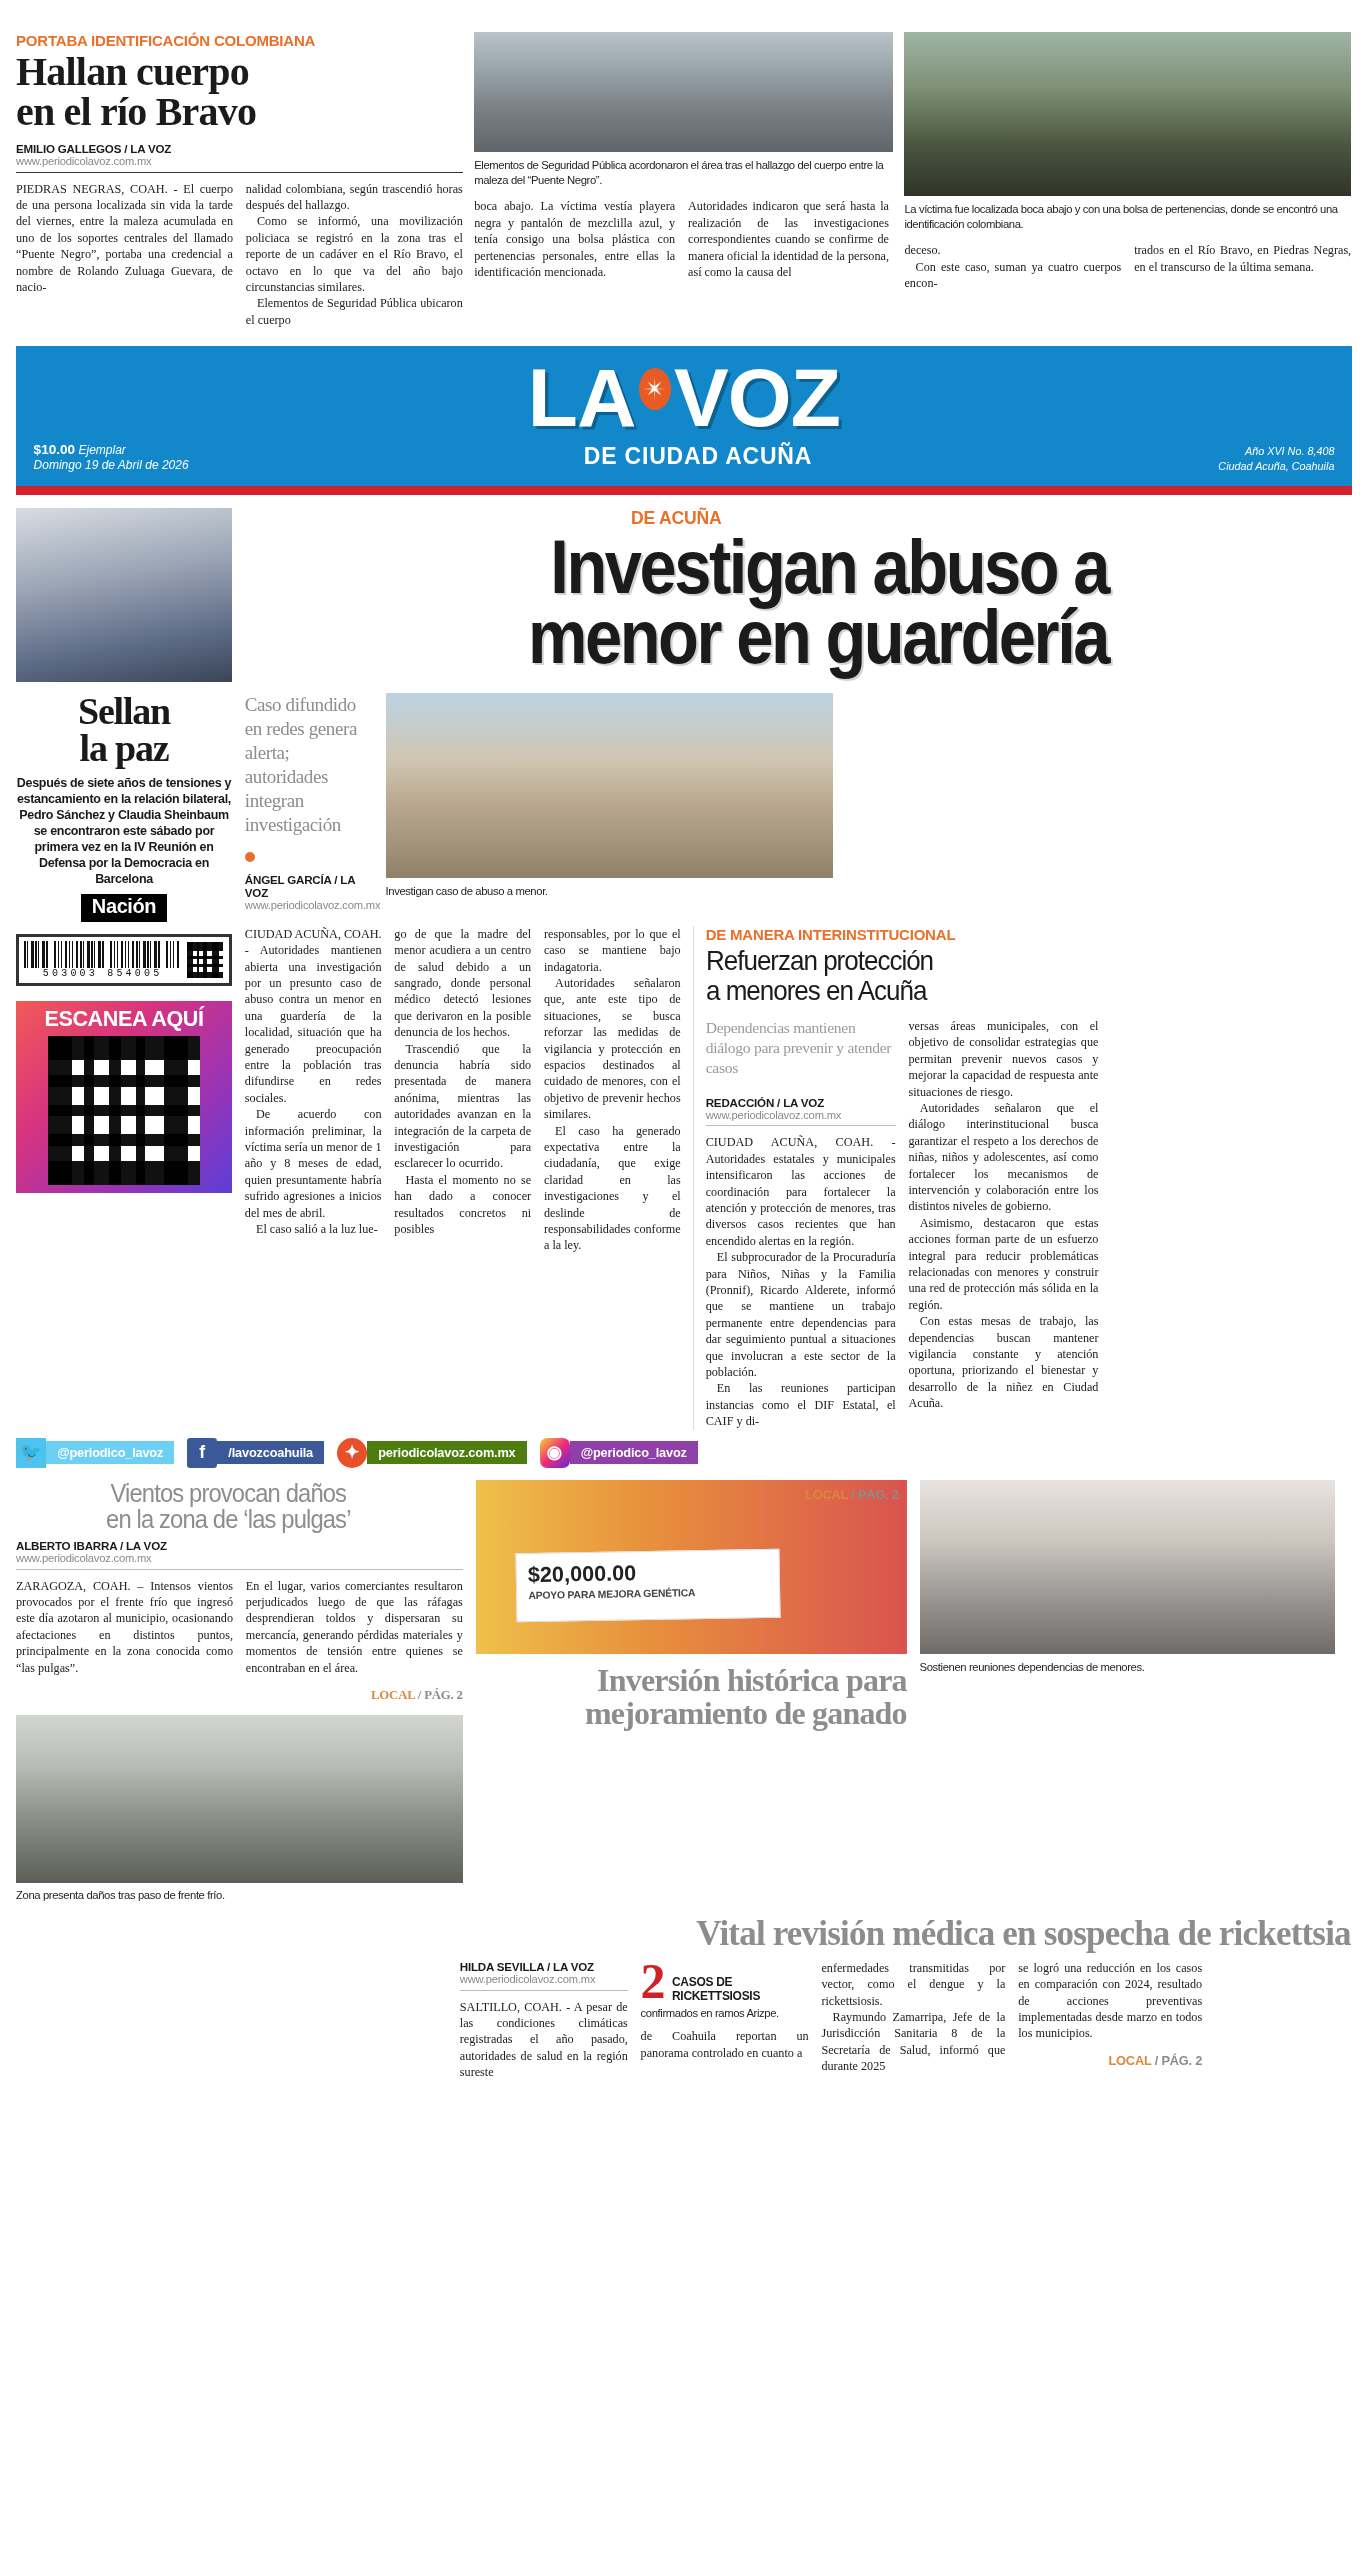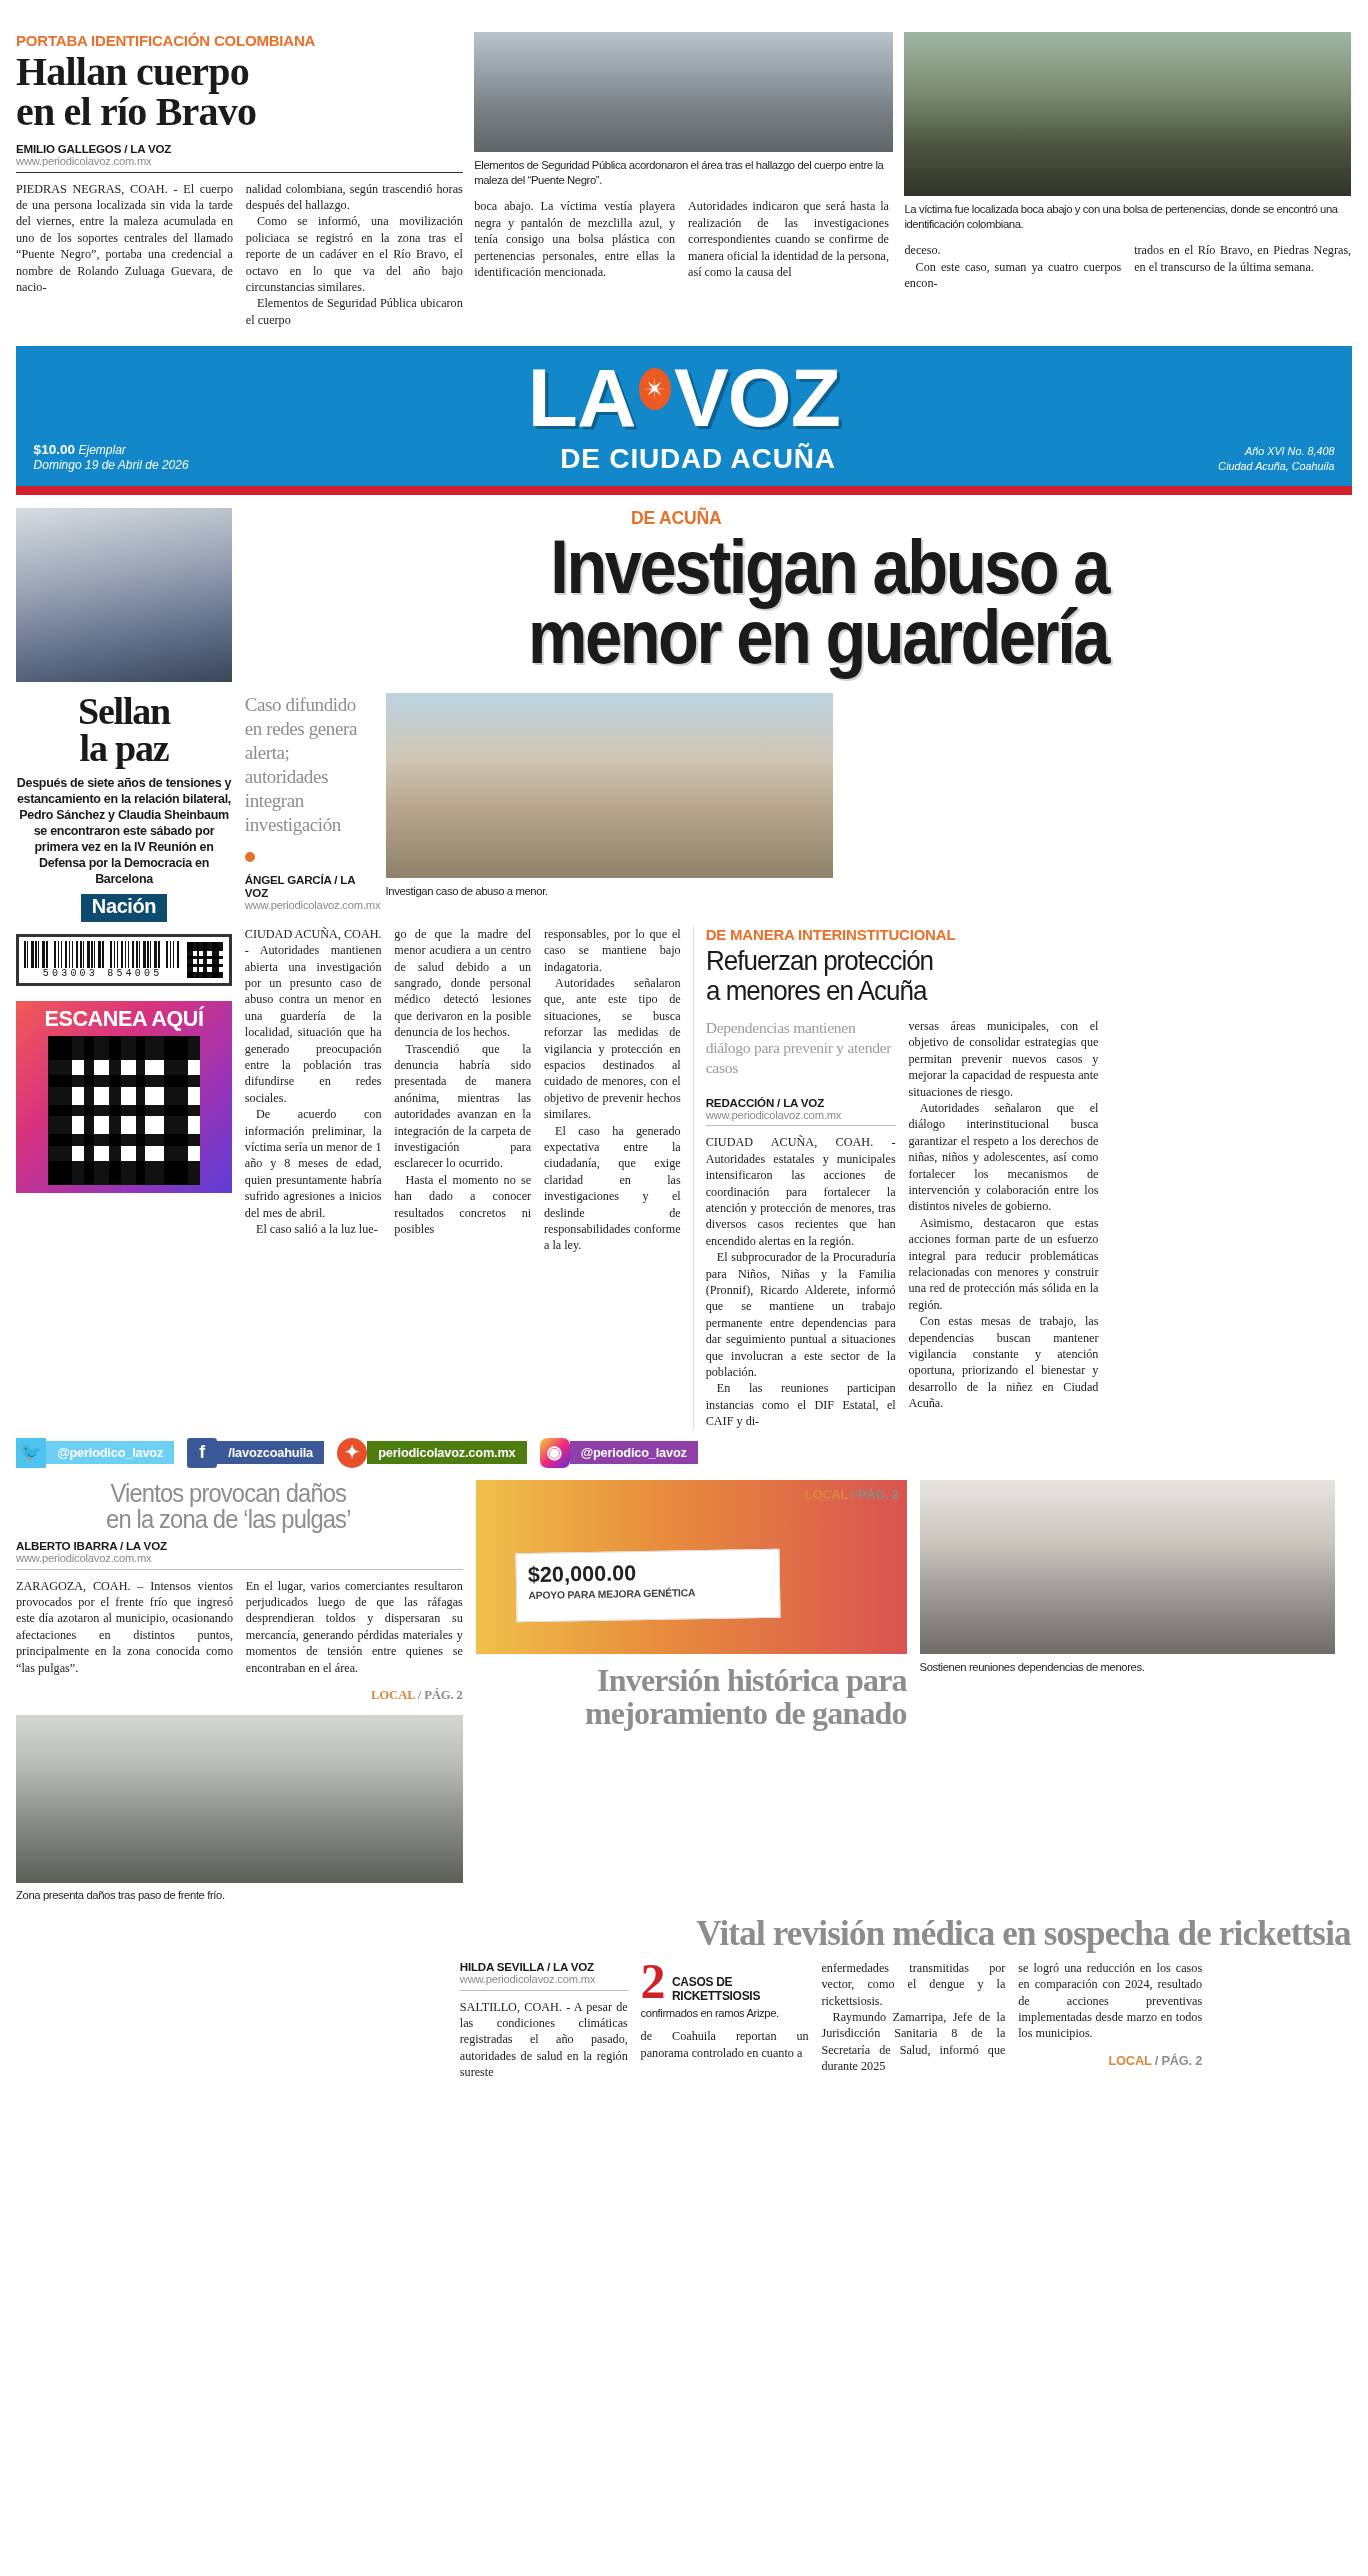--- a/index.html
+++ b/index.html
@@ -120,21 +120,21 @@
   }
   .logo-star::after {
     width: 24px; height: 3.2px; margin: -1.6px 0 0 -12px;
     clip-path: polygon(0 50%,42% 35%,100% 50%,42% 65%);
   }
   .star-d { position:absolute; left:50%; top:50%; width:19px;height:19px;margin:-9.6px 0 0 -9.6px;
     background:#fff; clip-path: polygon(50% 0,58% 42%,100% 50%,58% 58%,50% 100%,42% 58%,0 50%,42% 42%);
     transform: rotate(45deg); opacity:.95;}
   .masthead-sub {
     position: absolute; left: 0; right: 0; top: 97px; text-align: center;
-    font-weight: bold; font-size: 28px; color: #fff; letter-spacing: 0.8px; margin-left: 28px;
+    font-weight: bold; font-size: 23px; color: #fff; letter-spacing: 0.8px; margin-left: 28px;
   }
   .masthead-price {
     position: absolute; left: 17.6px; bottom: 12.8px;
     color: #fff; font-style: italic; font-size: 12px; line-height: 15px;
   }
   .masthead-price b { font-size: 13.6px; font-style: normal; }
   .masthead-issue {
     position: absolute; right: 17.6px; bottom: 12.8px; text-align: right;
     color: #fff; font-style: italic; font-size: 10.8px; line-height: 14.4px;
   }
@@ -165,21 +165,21 @@
     font-size: 38px; line-height: 37px;
     letter-spacing: -1.2px;
     text-align: center;
     margin: 11.2px 0 8px 0;
   }
   .sellan-body {
     font-size: 12.5px; line-height: 16px; text-align: center;
     letter-spacing: -0.3px; font-weight: 600;
   }
   .nacion-badge {
-    background: #0c4a6e; color: #fff; font-weight: bold; font-size: 20px;
+    background: #000000; color: #fff; font-weight: bold; font-size: 20px;
     display: inline-block; padding: 1.6px 11.2px 3.2px 11.2px; margin-top: 6.4px;
     letter-spacing: -0.4px;
   }
   .barcode-box {
     border: 3.2px solid #333; margin-top: 12.8px; padding: 4px 4.8px;
     display: flex; align-items: stretch; gap: 4.8px; background: #fff;
   }
   .barcode { flex: 1; height: 38px; background:
     repeating-linear-gradient(90deg,#111 0 1.6px,#fff 1.6px 3.2px,#111 3.2px 4px,#fff 4px 7.2px,#111 7.2px 9.6px,#fff 9.6px 11.2px);
     position: relative;}

